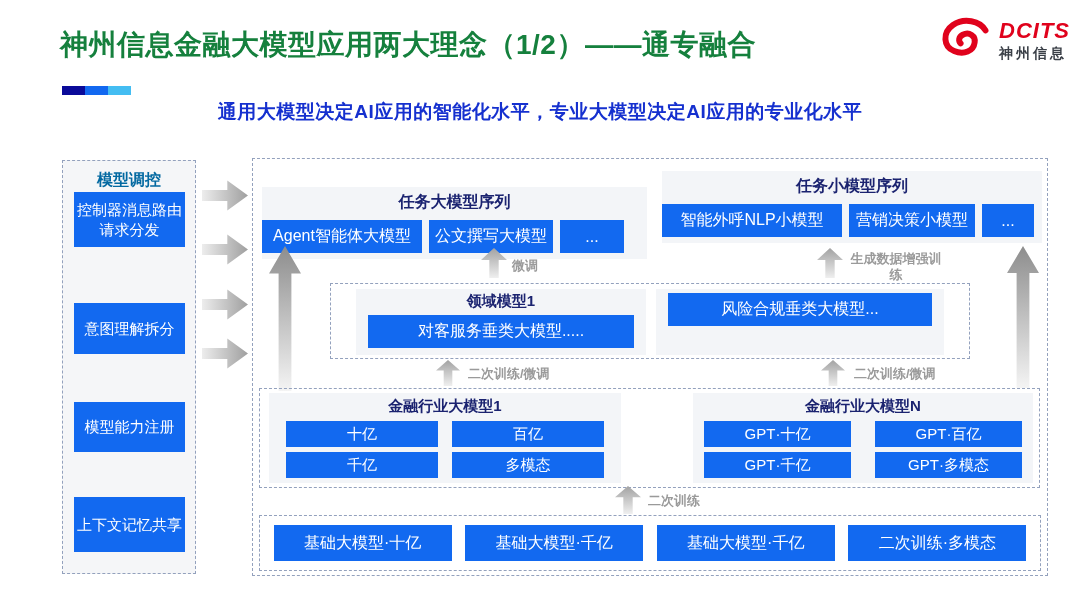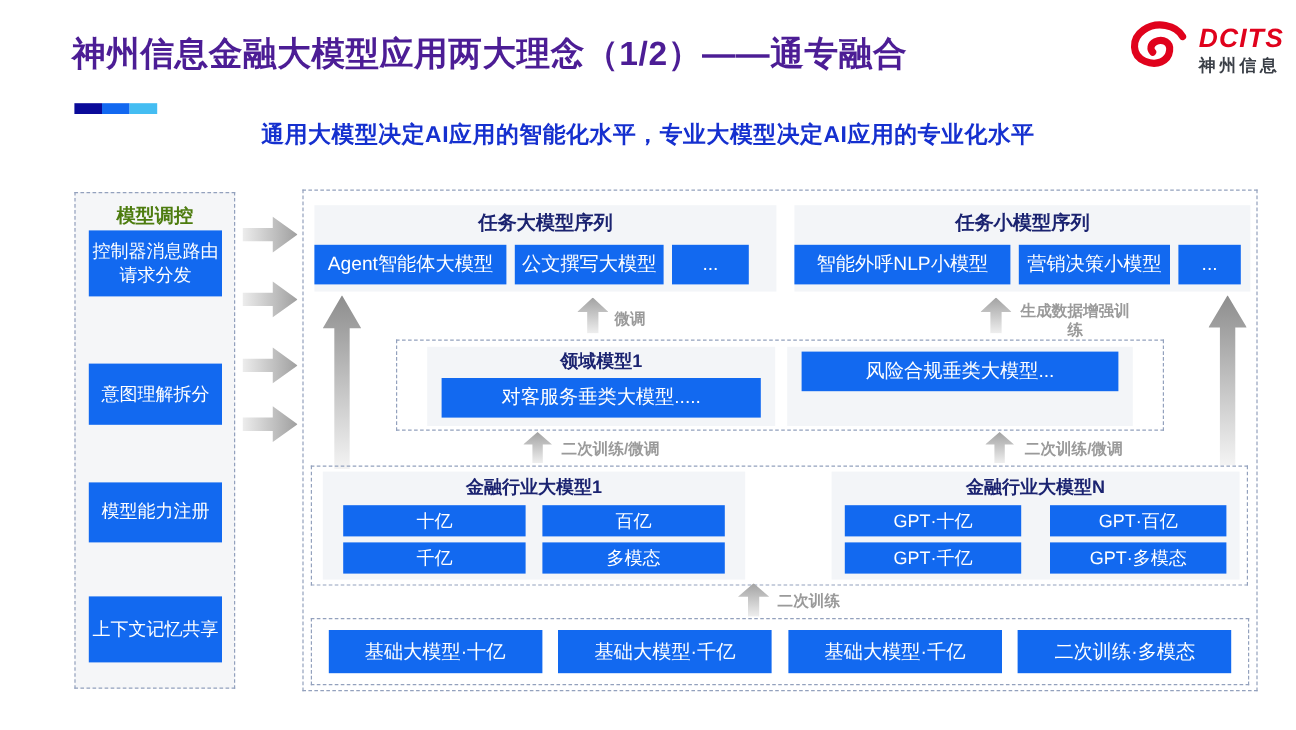--- a/index.html
+++ b/index.html
@@ -4,39 +4,39 @@
 <style>
   * { margin:0; padding:0; box-sizing:border-box; }
   html,body { background:#ffffff; }
   .slide {
     position:relative; width:1080px; height:608px; background:#ffffff;
     font-family:"Liberation Sans","DejaVu Sans",sans-serif; overflow:hidden;
   }
   
   .title {
     position:absolute; left:60px; top:26px; font-size:28px; font-weight:bold;
-    color:#4c1d95; letter-spacing:0.5px; white-space:nowrap;
+    color:#15803d; letter-spacing:0.5px; white-space:nowrap;
   }
   .accent-bar { position:absolute; left:62px; top:86px; display:flex; height:9px; }
   .accent-bar span { display:block; height:9px; width:23px; }
   .seg0 { background:#0a0a99; } .seg1 { background:#1268f0; } .seg2 { background:#44bdf2; }
   .subtitle {
     position:absolute; left:0; right:0; top:99px; text-align:center;
     font-size:19px; font-weight:bold; color:#1530cf; letter-spacing:0.5px;
   }
   .logo { position:absolute; left:940px; top:16px; display:flex; align-items:center; gap:7px; }
   .logo-text { display:flex; flex-direction:column; line-height:1; }
   .brand { color:#e0021c; font-size:22px; font-weight:bold; letter-spacing:1px; font-style:italic; }
   .brand-cn { color:#3a3f47; font-size:14px; font-weight:bold; letter-spacing:3px; margin-top:4px; }
   
   .sidebar {
     position:absolute; left:62px; top:160px; width:134px; height:414px;
     border:1.5px dashed #93a1bd; background:#f5f6f8;
   }
-  .sidebar-title { text-align:center; margin-top:9px; font-size:16px; font-weight:bold; color:#4d7c0f; }
+  .sidebar-title { text-align:center; margin-top:9px; font-size:16px; font-weight:bold; color:#0369a1; }
   .side-box {
     position:absolute; left:11px; width:111px; background:#1269f0; color:#fff;
     font-size:15px; display:flex; align-items:center; justify-content:center;
     text-align:center; line-height:1.3; padding:3px;
   }
   .sb0 { top:31px;  height:55px; }
   .sb1 { top:142px; height:51px; }
   .sb2 { top:241px; height:50px; }
   .sb3 { top:336px; height:55px; }
   
@@ -51,21 +51,21 @@
     position:absolute; left:252px; top:158px; width:796px; height:418px;
     border:1.5px dashed #93a1bd; background:#ffffff;
   }
   .panel { position:absolute; background:#f3f5f8; }
   .panel-title { text-align:center; font-weight:bold; color:#1b2370; }
   .chip {
     background:#1269f0; color:#ffffff; display:flex; align-items:center;
     justify-content:center; font-size:16px; white-space:nowrap;
   }
   
-  .task-large { left:9px; top:12px; width:385px; height:72px; }
+  .task-large { left:9px; top:28px; width:385px; height:72px; }
   .task-small { left:409px; top:12px; width:380px; height:72px; }
   .task-large .panel-title, .task-small .panel-title { font-size:16px; margin-top:5px; }
   .chip-row { display:flex; gap:7px; margin-top:7px; }
   .chip-row .chip { height:33px; }
   .tl0 { width:160px; } .tl1 { width:124px; } .tl2 { width:64px; }
   .ts0 { width:180px; } .ts1 { width:126px; } .ts2 { width:52px; }
   
   .arrow-up {
     position:absolute; background:linear-gradient(180deg,#a2a2a2,#efefef);
     clip-path:polygon(50% 0,100% 40%,68% 40%,68% 100%,32% 100%,32% 40%,0 40%);

